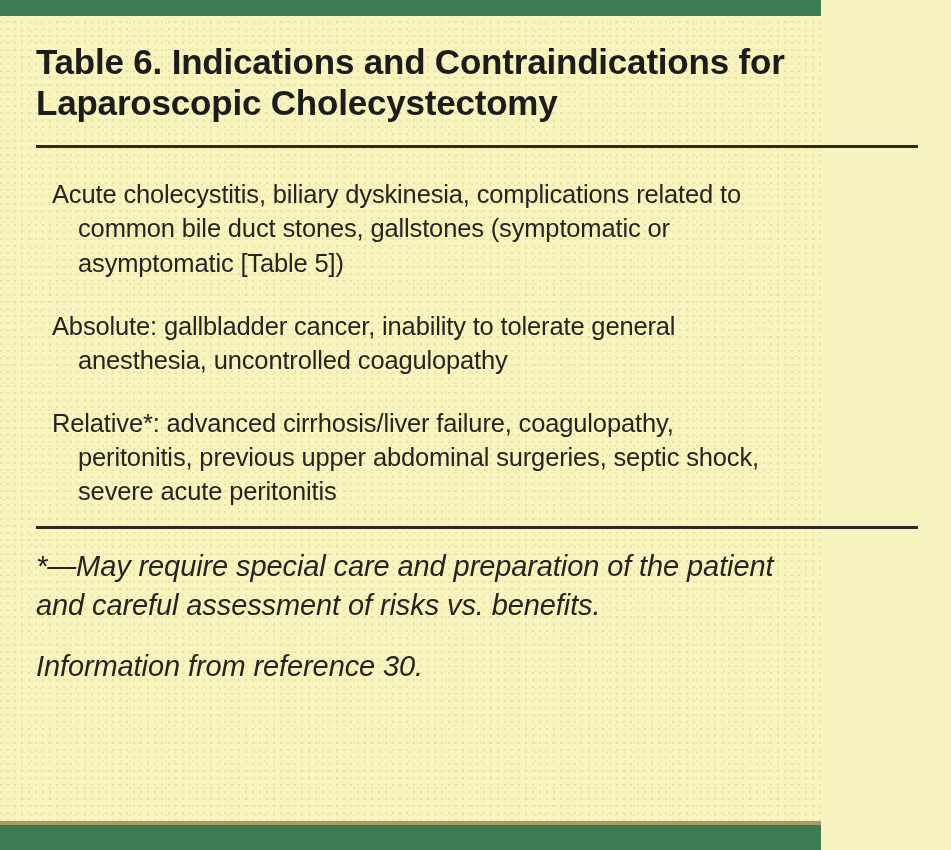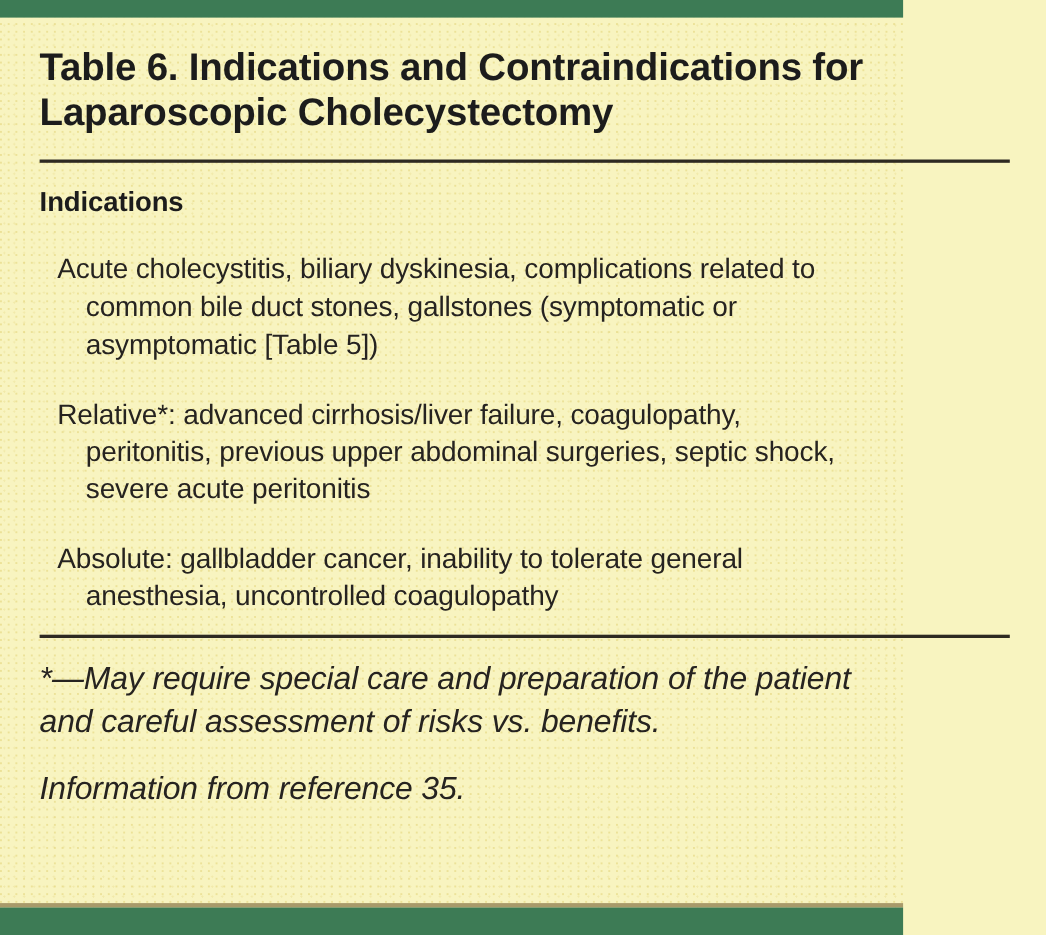--- a/index.html
+++ b/index.html
@@ -130,34 +130,33 @@
 <div class="table-card">
 
   <div class="top-rule"></div>
 
   <div class="content">
 
     <h1 class="table-title">Table 6. Indications and Contraindications for Laparoscopic Cholecystectomy</h1>
 
     <hr class="divider divider-top">
 
-    <h2 class="section-heading heading-indications">Indications</h2>
 
     <p class="entry">Acute cholecystitis, biliary dyskinesia, complications related to common bile duct stones, gallstones (symptomatic or asymptomatic [Table 5])</p>
 
 
+    <p class="entry">Absolute: gallbladder cancer, inability to tolerate general anesthesia, uncontrolled coagulopathy</p>
+
     <p class="entry">Relative*: advanced cirrhosis/liver failure, coagulopathy, peritonitis, previous upper abdominal surgeries, septic shock, severe acute peritonitis</p>
-
-    <p class="entry">Absolute: gallbladder cancer, inability to tolerate general anesthesia, uncontrolled coagulopathy</p>
 
     <hr class="divider divider-bottom">
 
     <div class="footnotes">
       <p class="footnote">*—May require special care and preparation of the patient and careful assessment of risks vs. benefits.</p>
-      <p class="footnote">Information from reference 35.</p>
+      <p class="footnote">Information from reference 30.</p>
     </div>
 
   </div>
 
   <div class="bottom-stack">
     <div class="bottom-hairline"></div>
     <div class="bottom-rule"></div>
   </div>
 
 </div>

